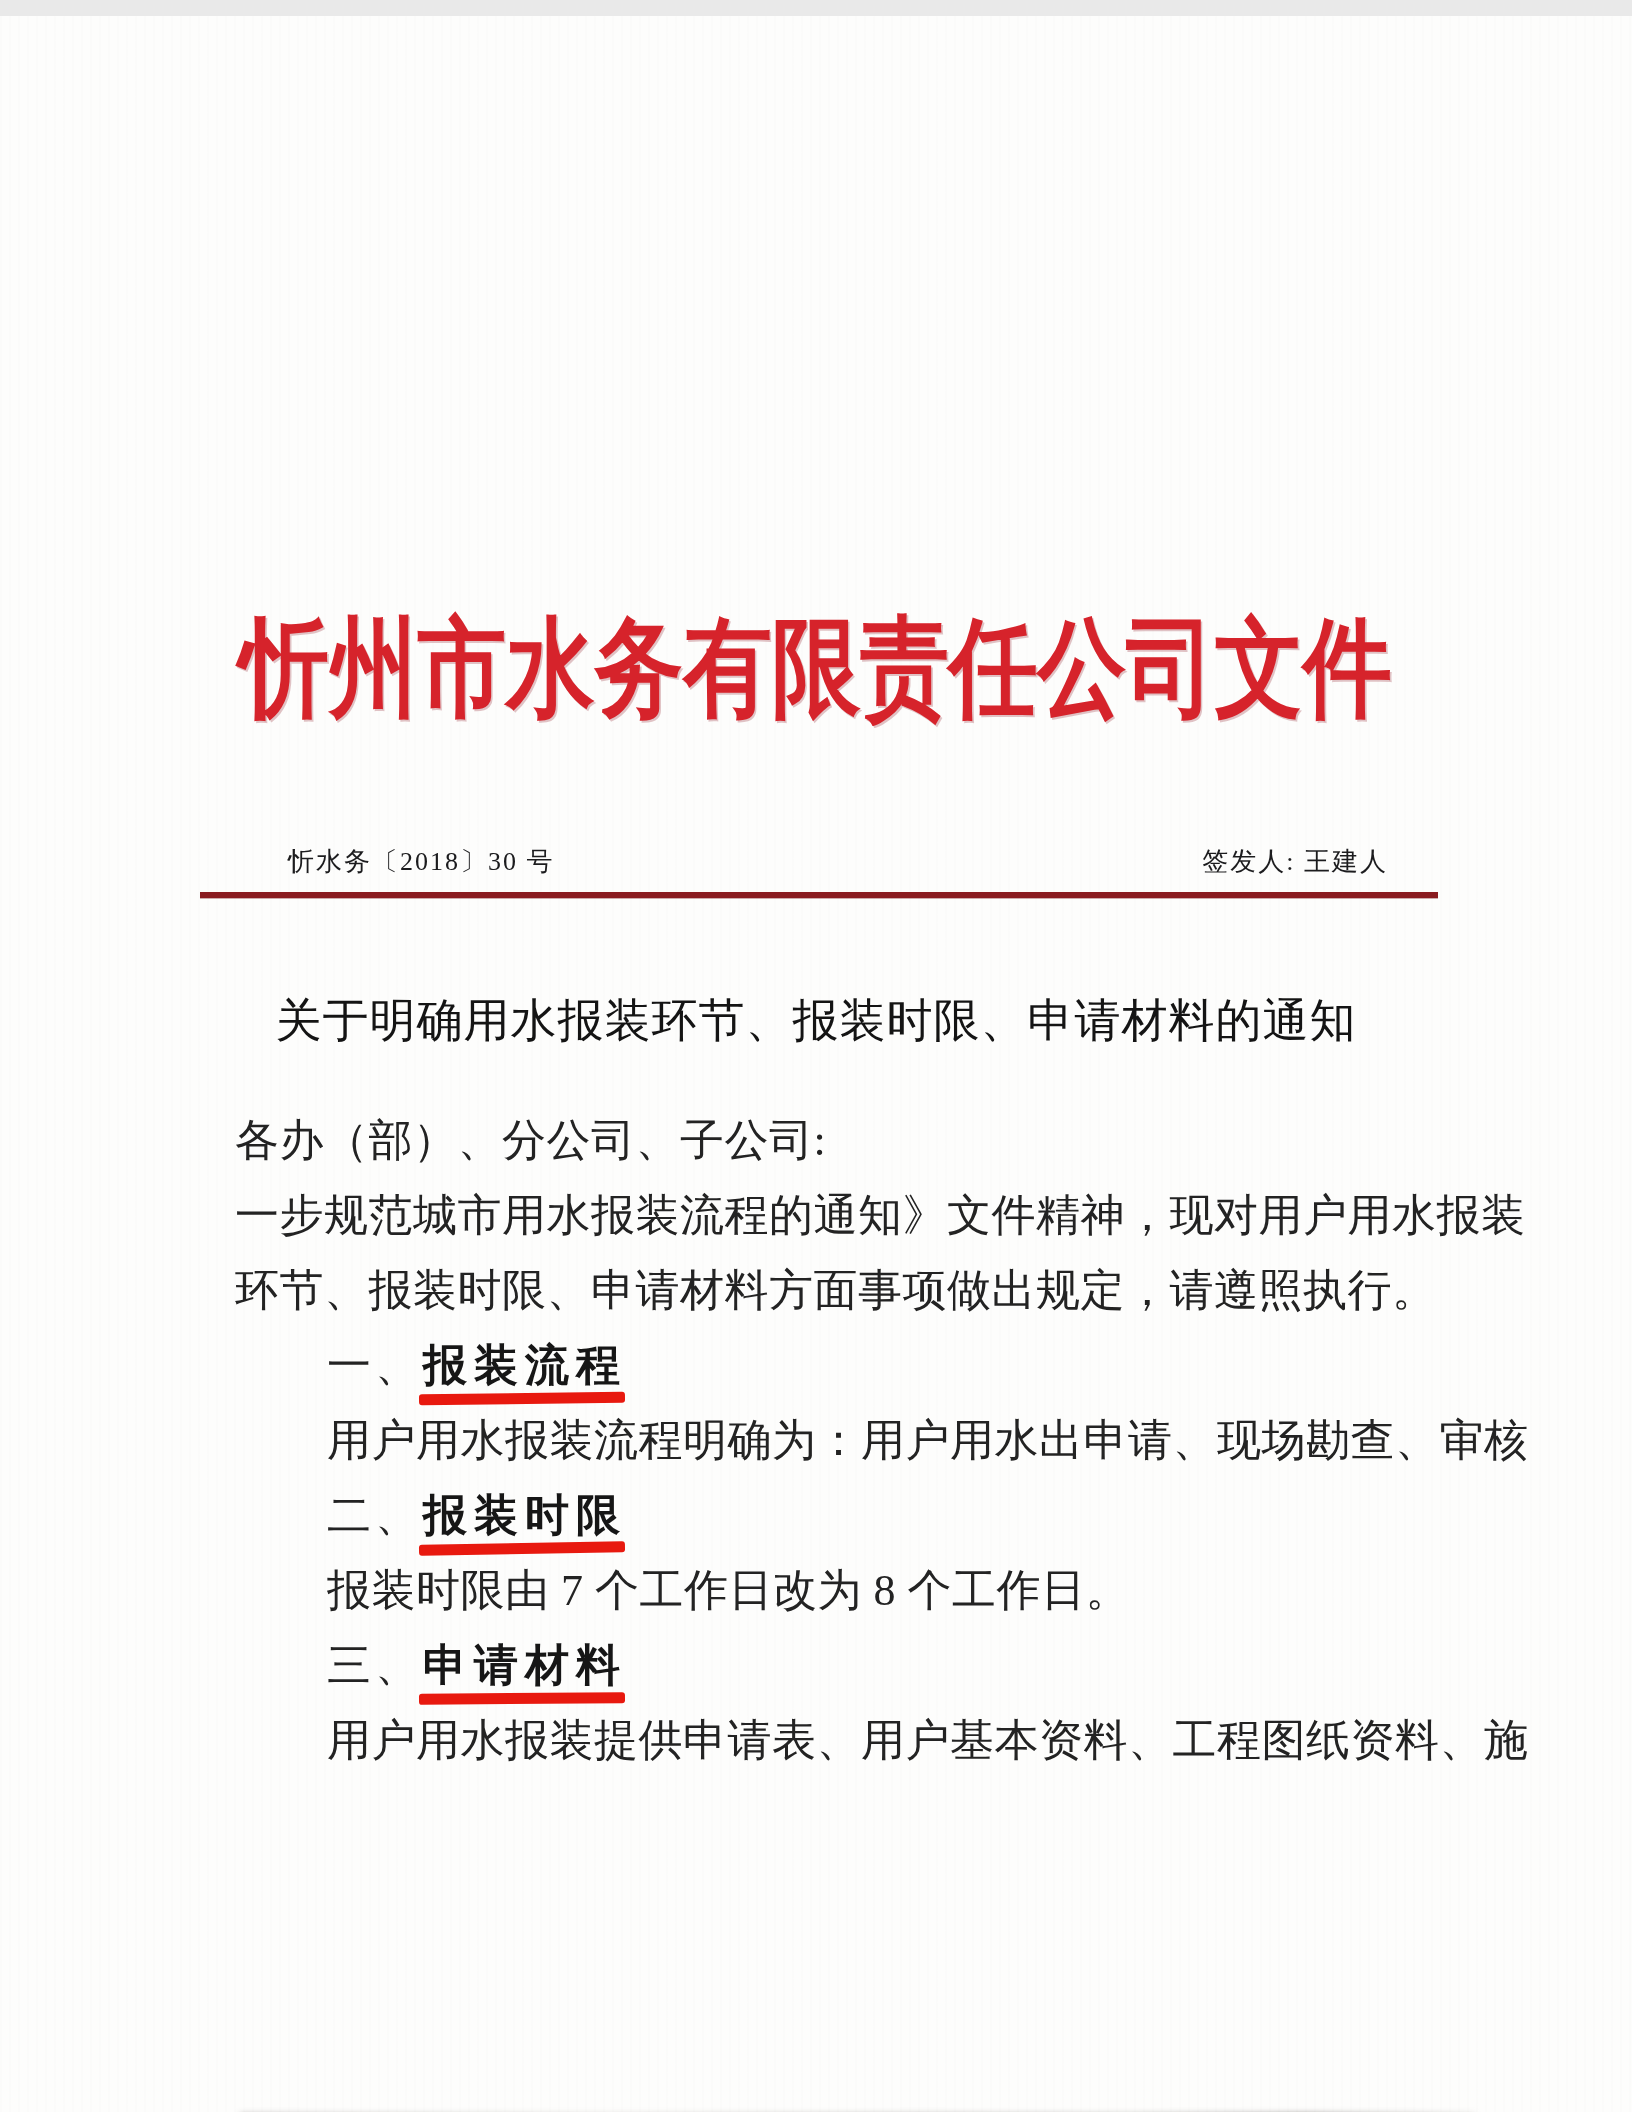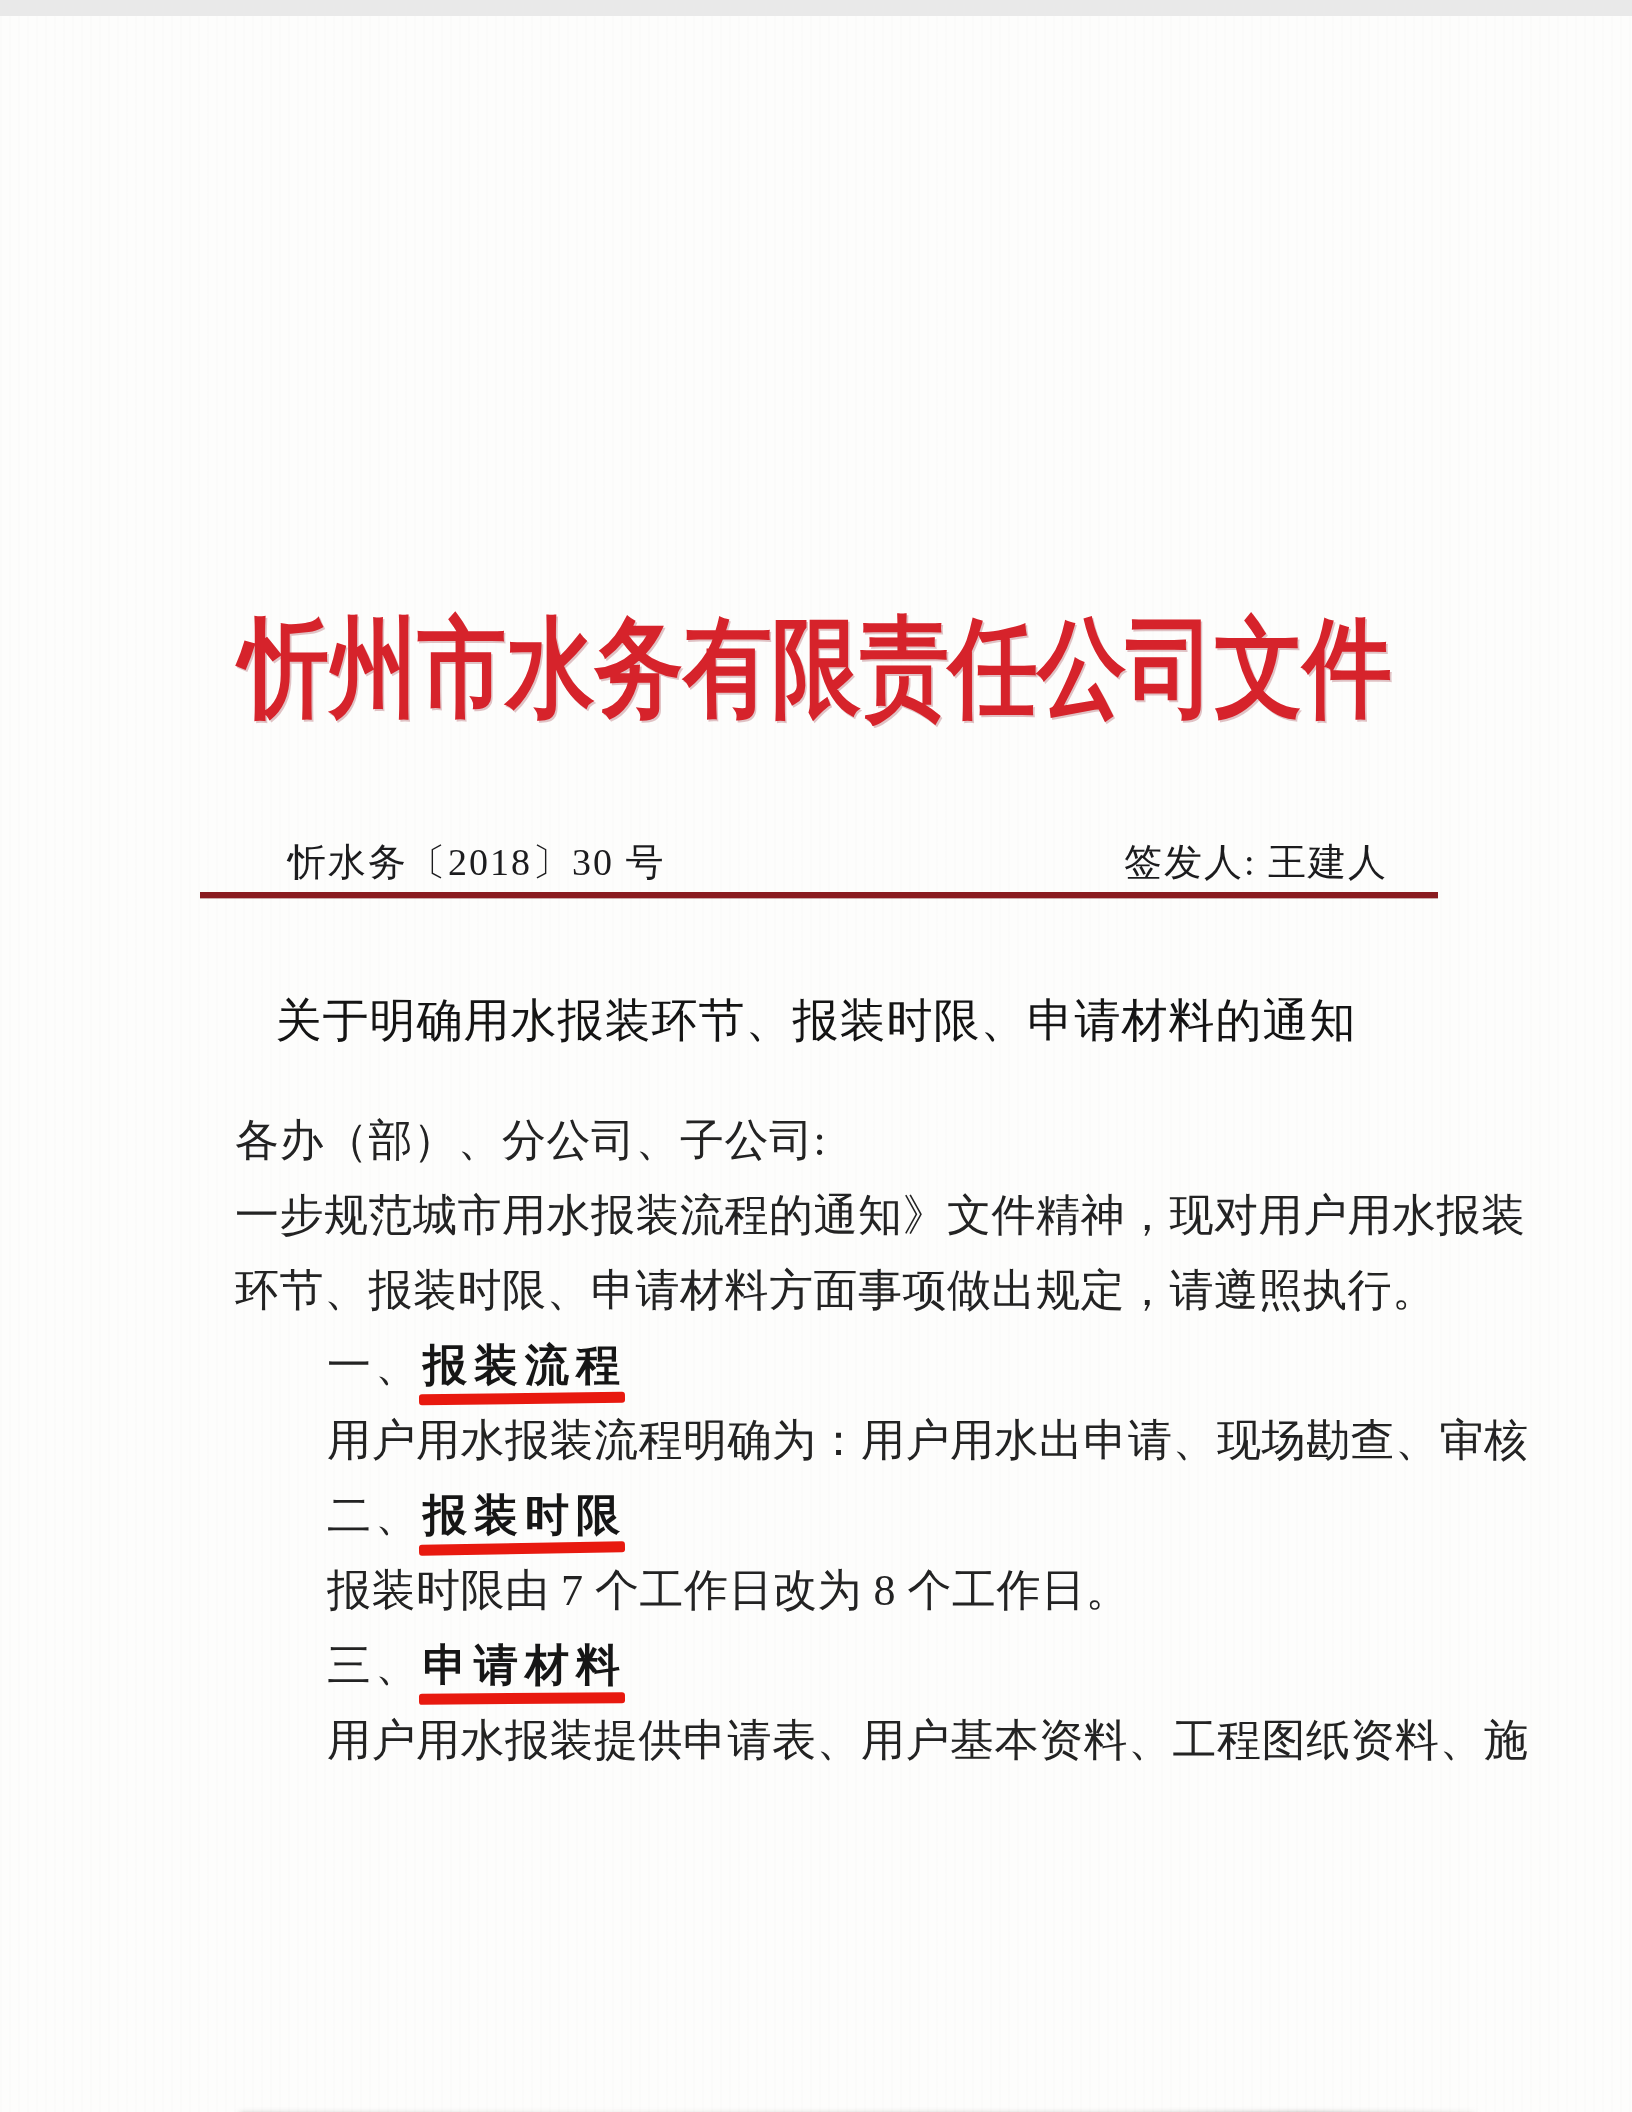--- a/index.html
+++ b/index.html
@@ -40,21 +40,21 @@
 
   
   .doc-info-row {
     position: absolute;
     top: 822px;
     left: 288px;
     width: 1100px;
     display: flex;
     justify-content: space-between;
     align-items: baseline;
-    font-size: 38px;
+    font-size: 26px;
     line-height: 48px;
     color: #1c1c1e;
     white-space: nowrap;
     font-style: normal;
   }
   .doc-info-row .doc-number { letter-spacing: 2px; }
   .doc-info-row .issuer { letter-spacing: 2px; }
 
   
   .header-rule {

